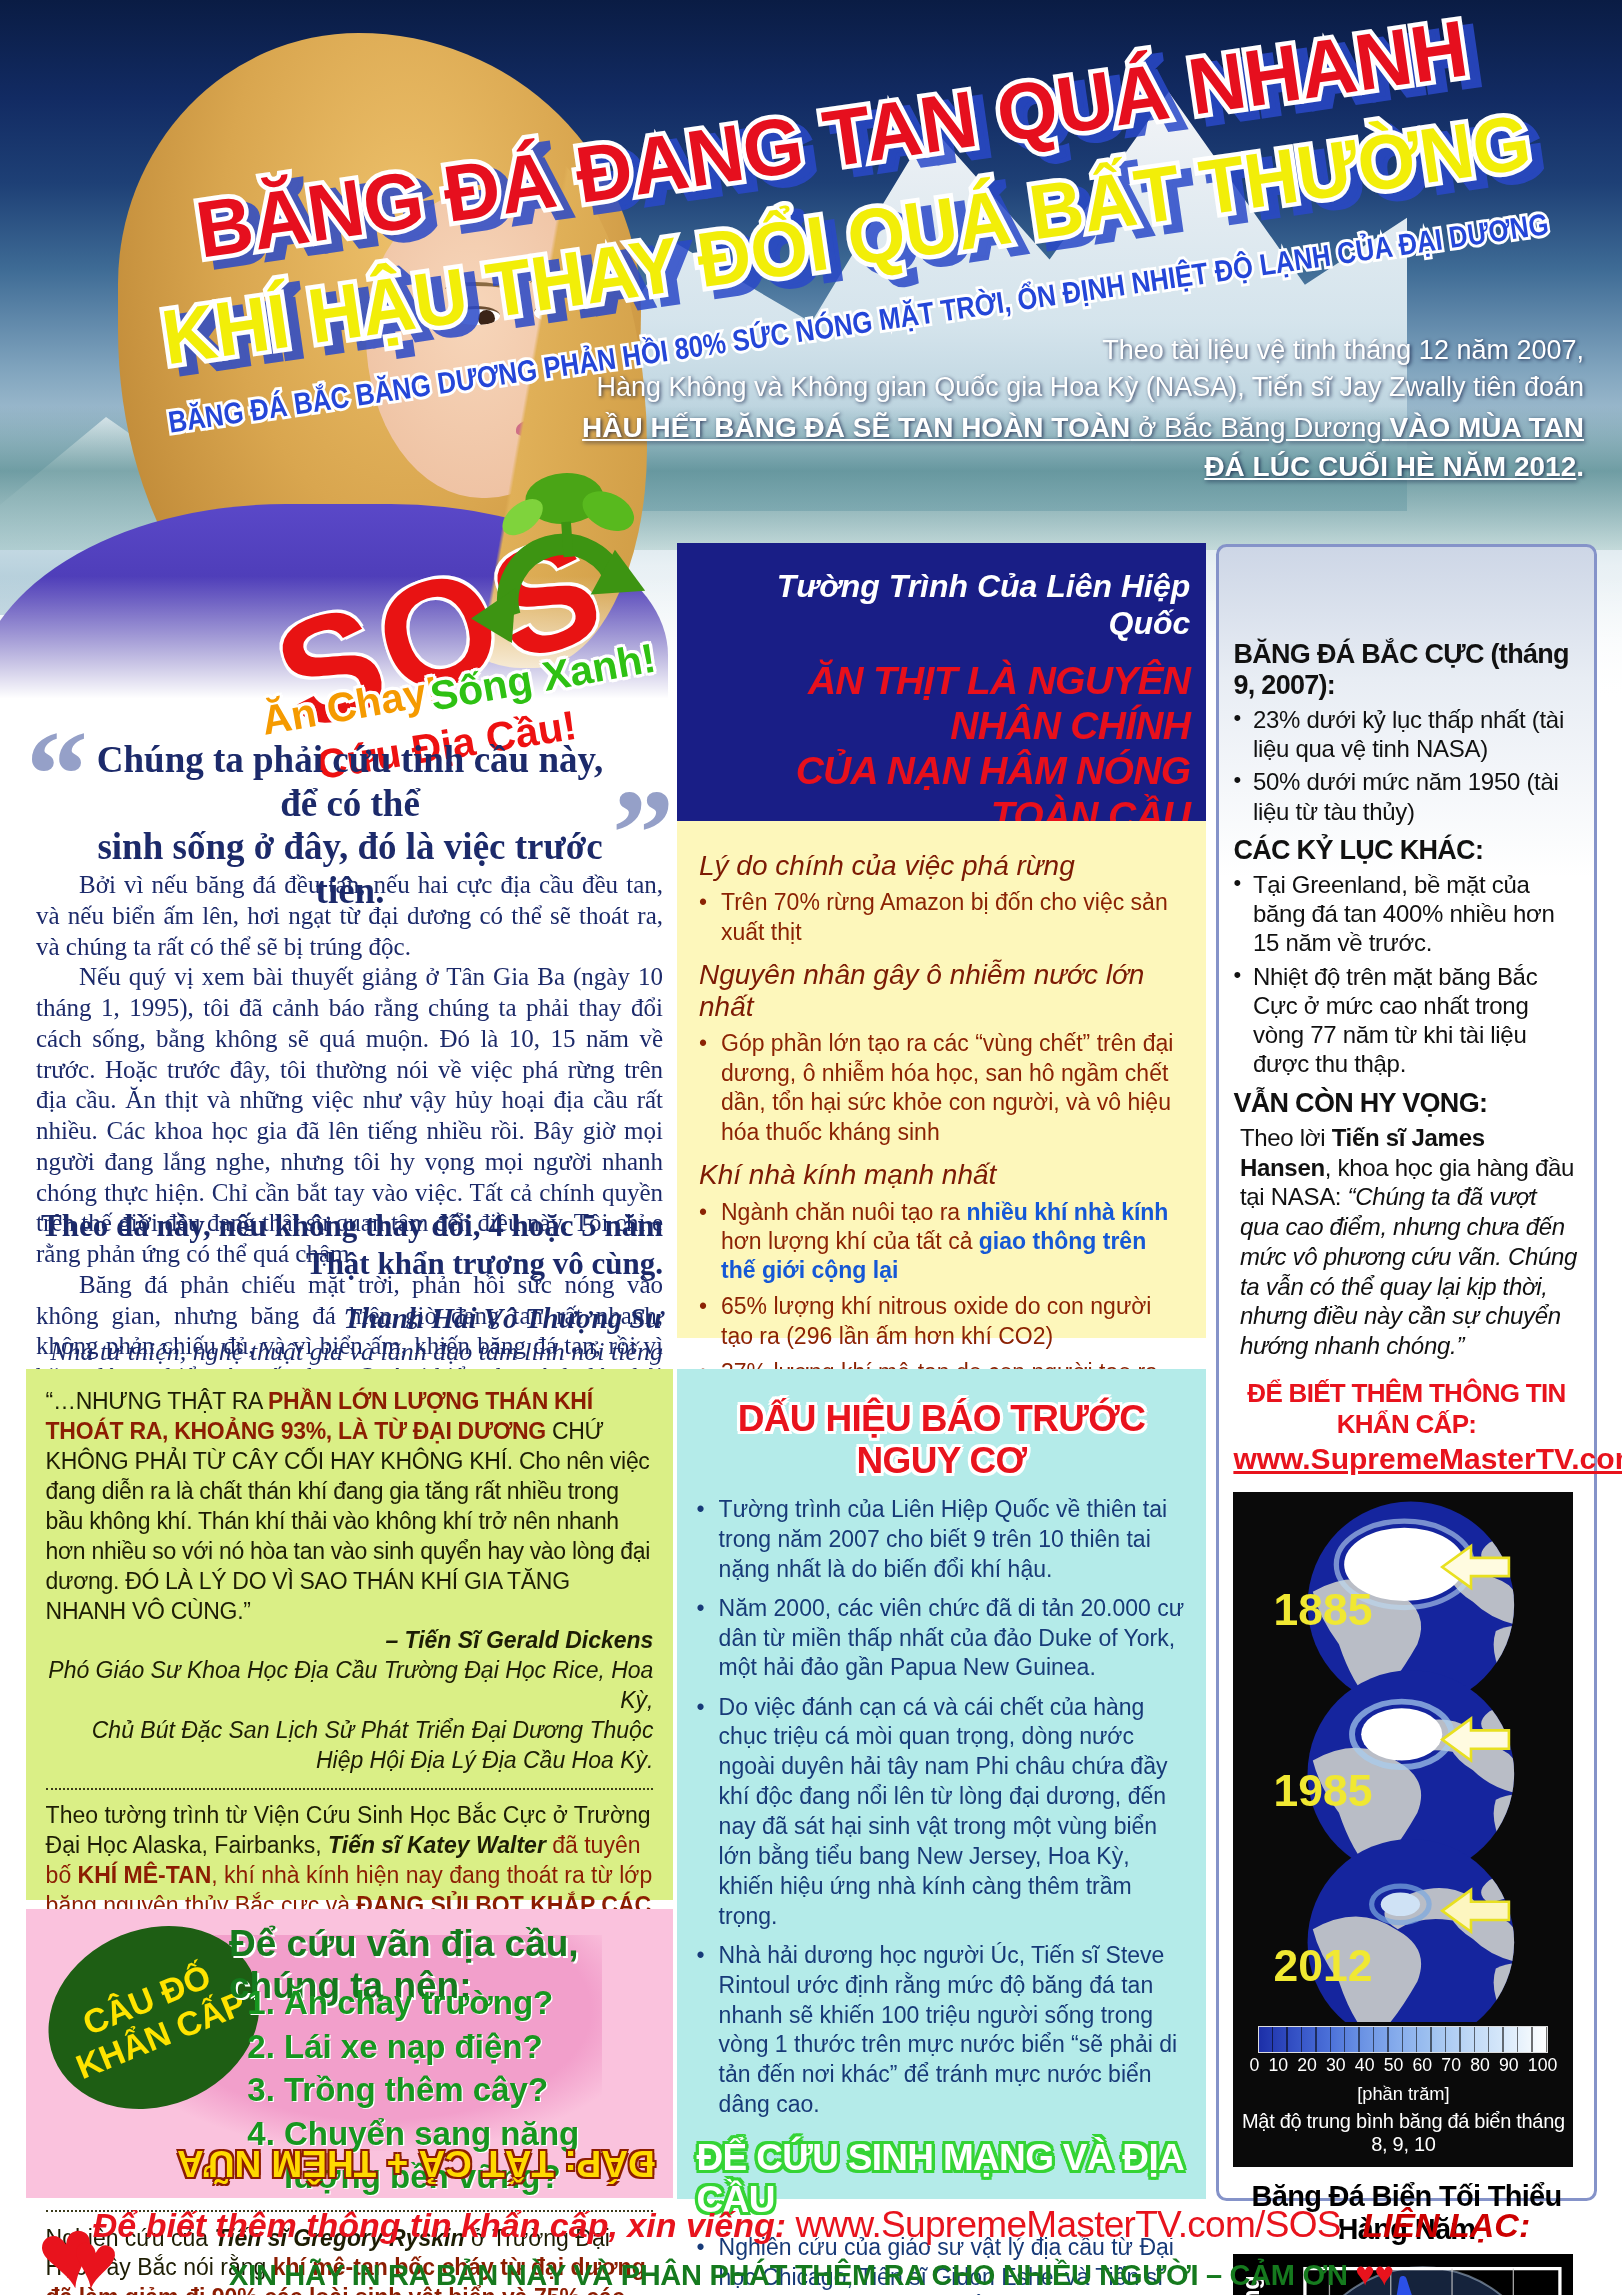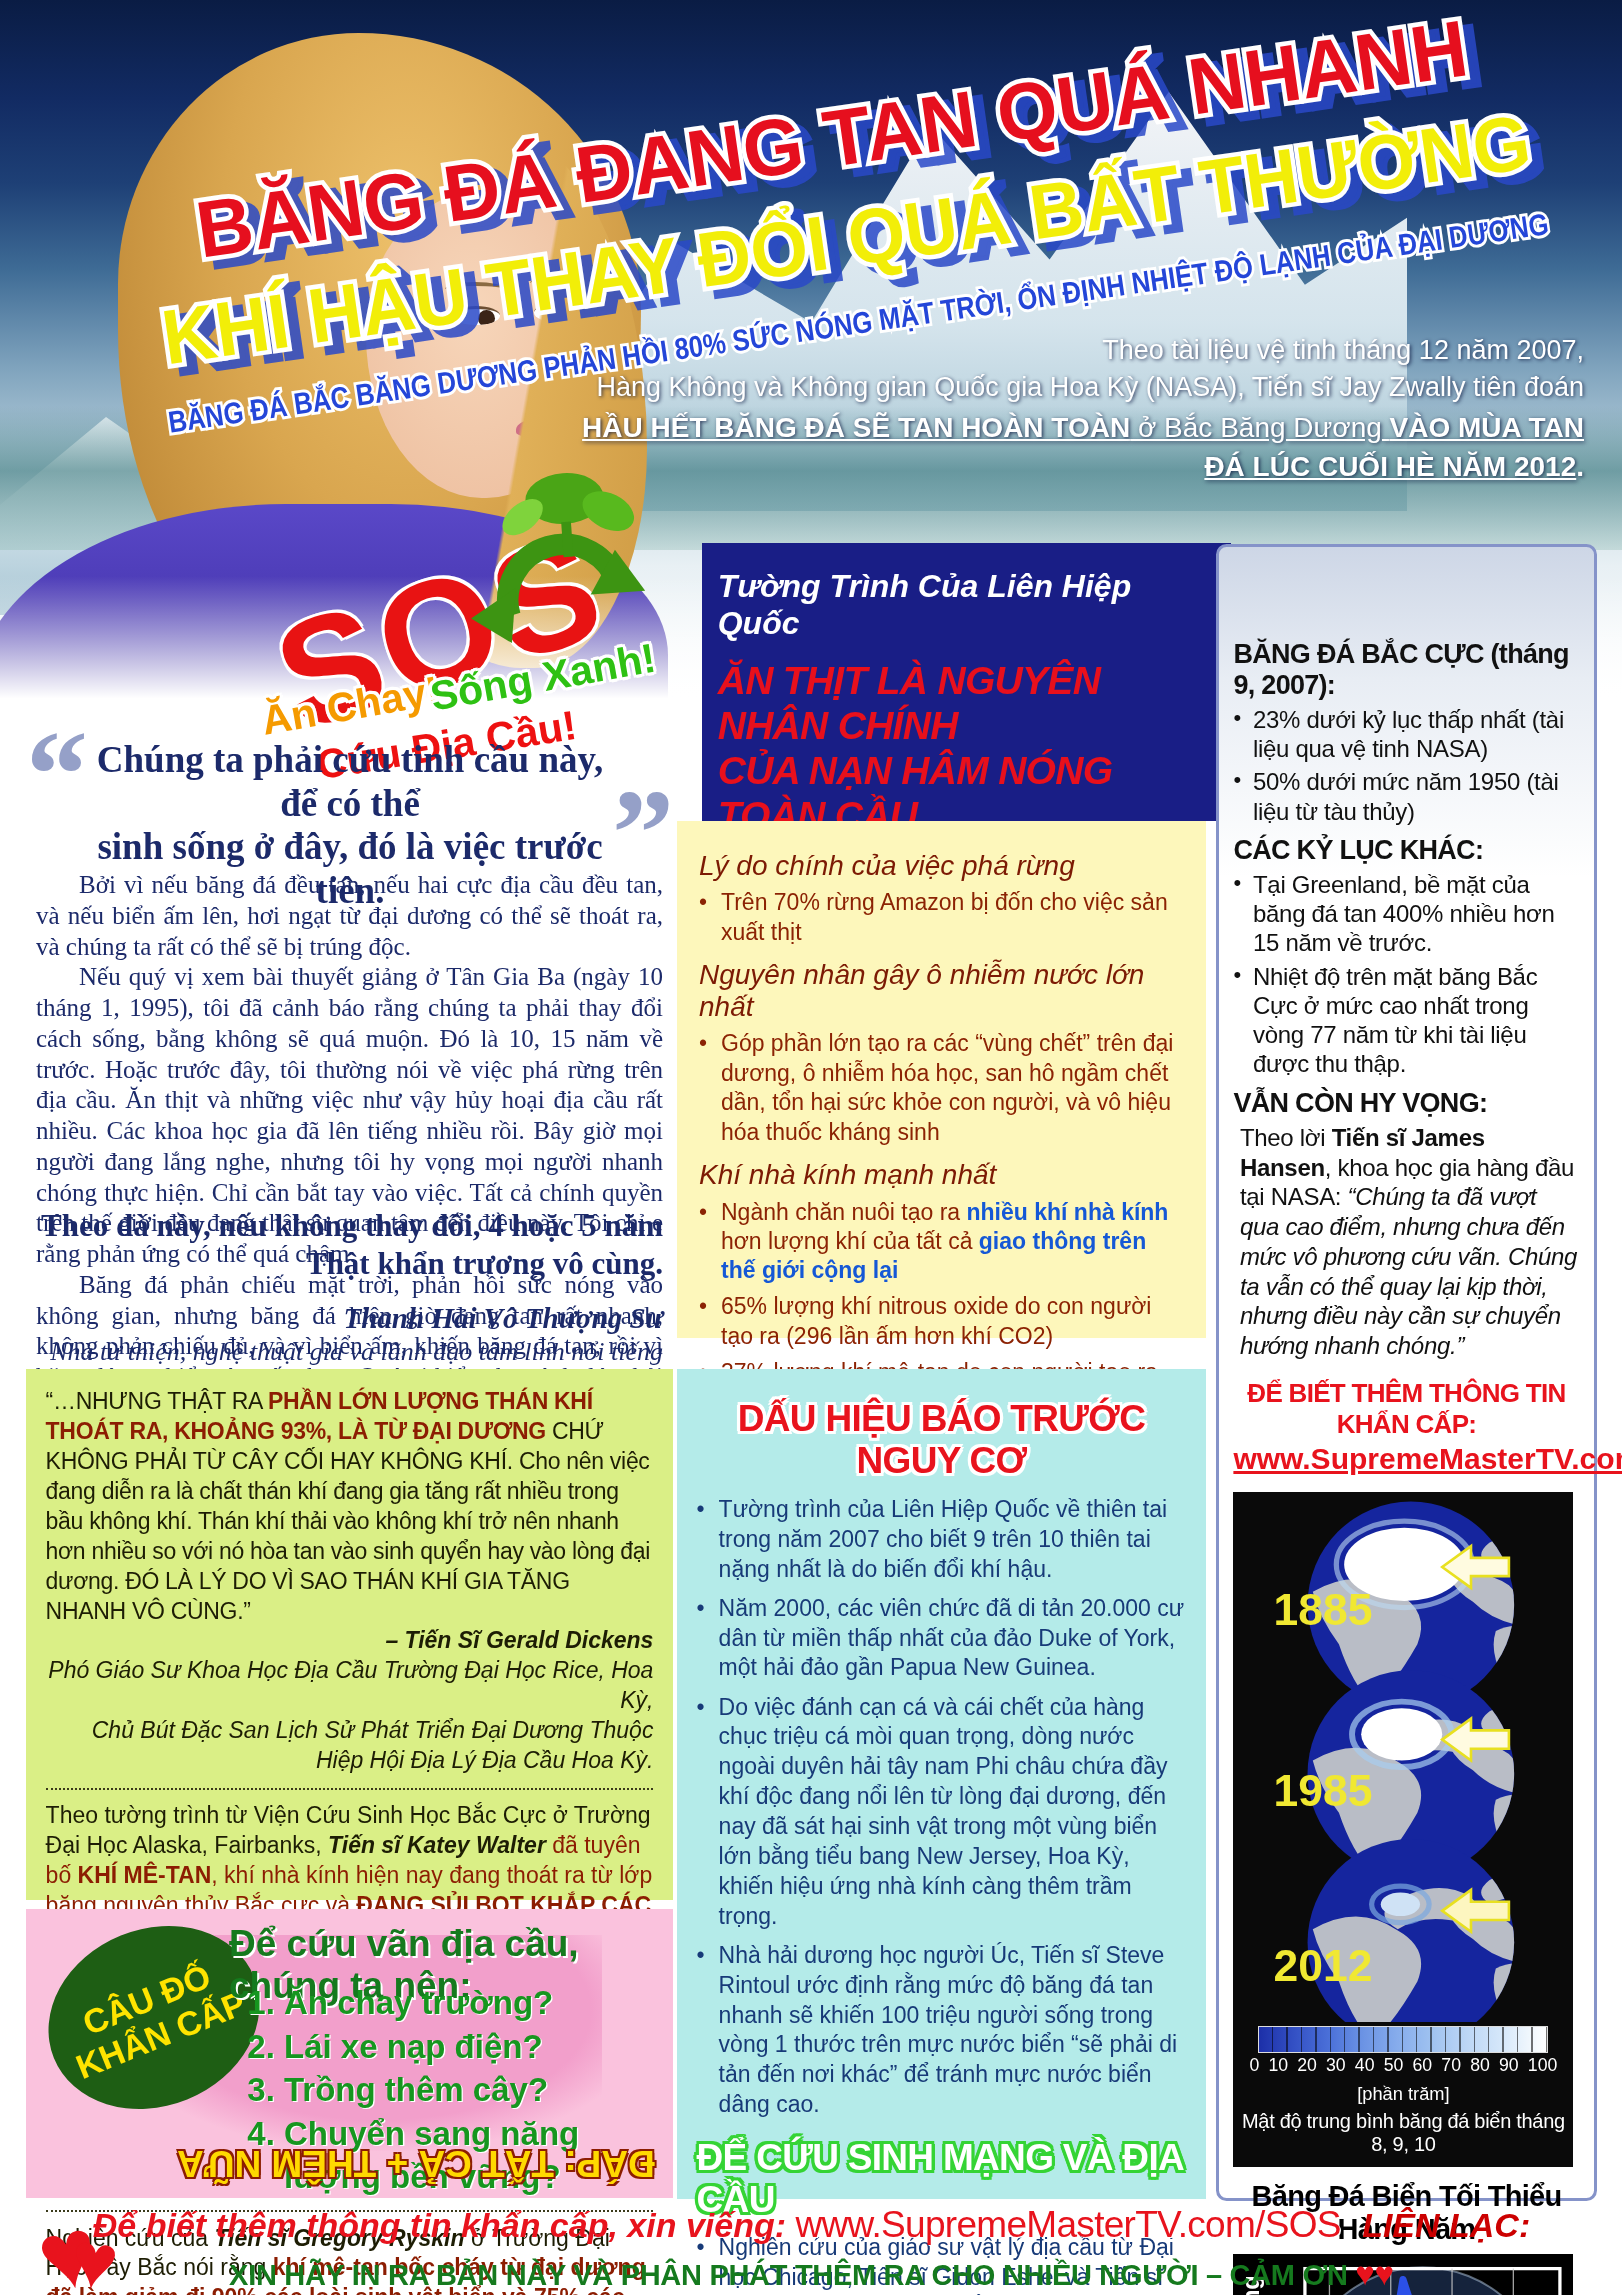--- a/index.html
+++ b/index.html
@@ -75,21 +75,21 @@
     color:#ffe400;font-weight:bold;font-size:34px;line-height:1.1;}
   #pink-title{position:absolute;left:203px;top:14.4px;width:432px;color:#157a1e;font-weight:bold;font-size:37px;
     text-shadow:2px 2px 0 #fff;}
   #pink-list{position:absolute;left:216px;top:72px;color:#16961f;font-weight:bold;font-size:33px;line-height:1.32;
     text-shadow:1.3px 1.3px 0 #fff;}
   #pink-list ol{margin:0;padding-left:42px;}
   #pink-answer{position:absolute;right:18.3px;bottom:14.4px;transform:rotate(180deg);color:#ffd900;font-weight:bold;font-size:37px;
     text-shadow:2px 2px 0 #8c1d02,-2px 2px 0 #8c1d02,2px -2px 0 #8c1d02,-2px -2px 0 #8c1d02;}
 
   
-  #un-box{left:702px;top:543px;width:529px;height:278px;background:#191e86;color:#fff;text-align:left;
+  #un-box{left:677px;top:543px;width:529px;height:278px;background:#191e86;color:#fff;text-align:right;
     padding:25px 15.7px;box-sizing:border-box;}
   #un-title{font-style:italic;font-weight:bold;font-size:32px;}
   #un-sub{color:#e8101c;font-weight:bold;font-style:italic;font-size:39px;line-height:1.15;margin-top:17px;letter-spacing:-0.7px;}
   #yellow-box{left:677px;top:821px;width:529px;height:517px;background:#fdf7bb;padding:17px 22px;box-sizing:border-box;}
   .yb-h{color:#7c1a04;font-weight:normal;font-style:italic;font-size:28px;margin:11.8px 0 6.5px 0;}
   .yb-li{display:flex;color:#8c2304;font-size:23px;line-height:1.28;margin:6.5px 0;}
   .yb-li .dot{flex:0 0 22px;font-size:23px;}
   .blue-em{color:#1558d6;font-weight:bold;}
   .yb-attr{color:#8c2304;font-style:italic;font-size:20px;text-align:right;line-height:1.3;margin:3.9px 0 5.2px 0;}
   #cyan-box{left:677px;top:1369px;width:529px;height:830px;background:#b4ebe9;padding:19.6px 19.6px;box-sizing:border-box;}

